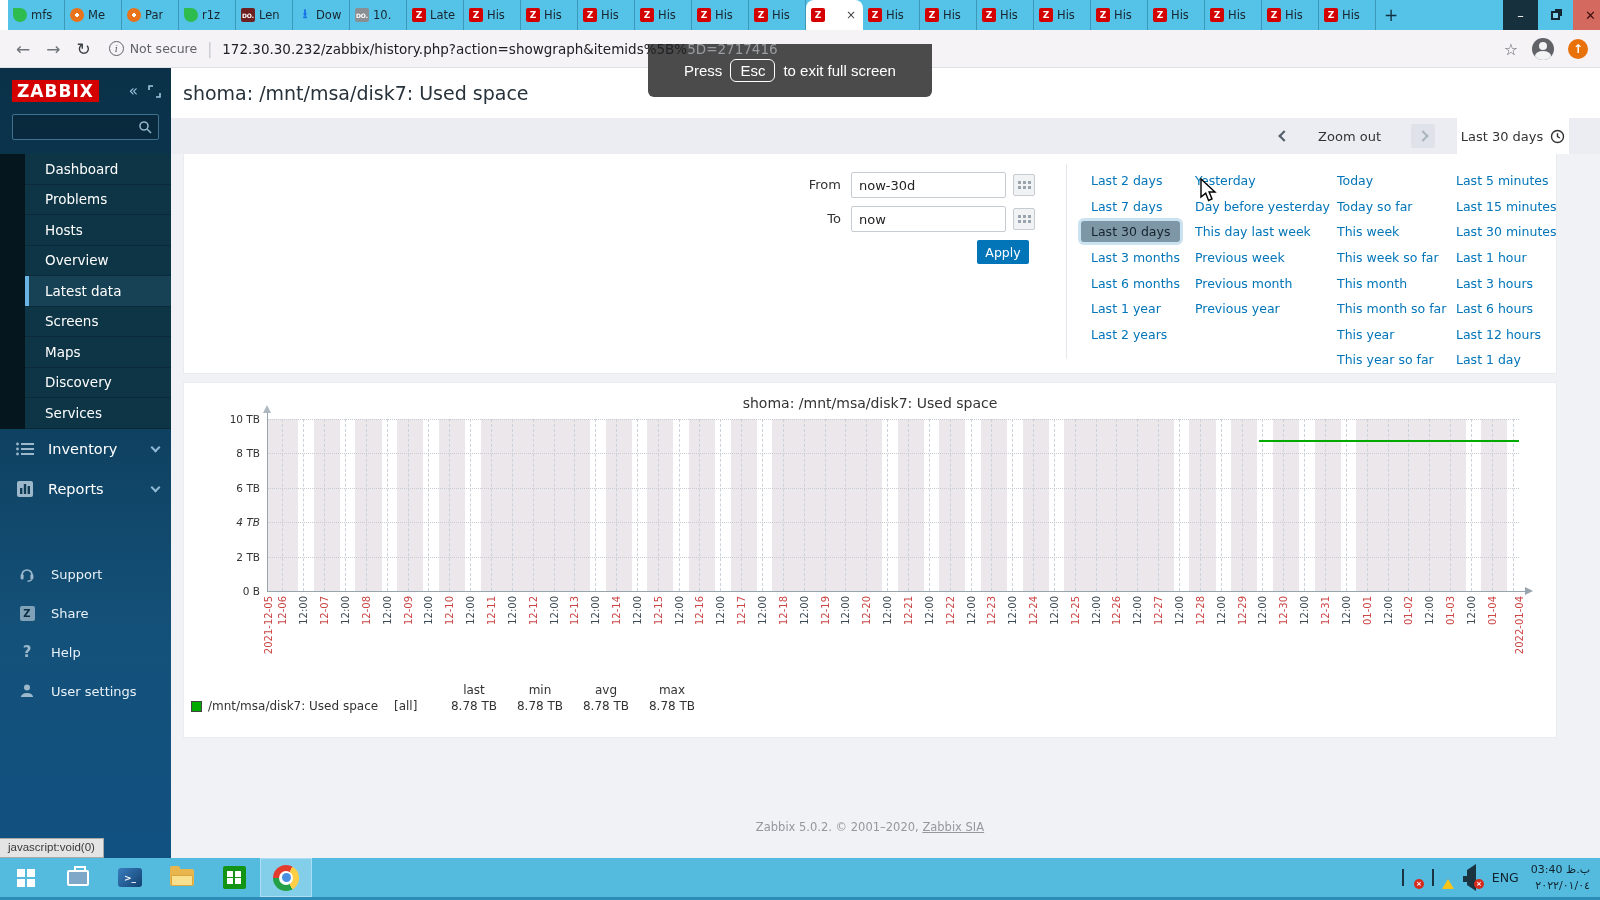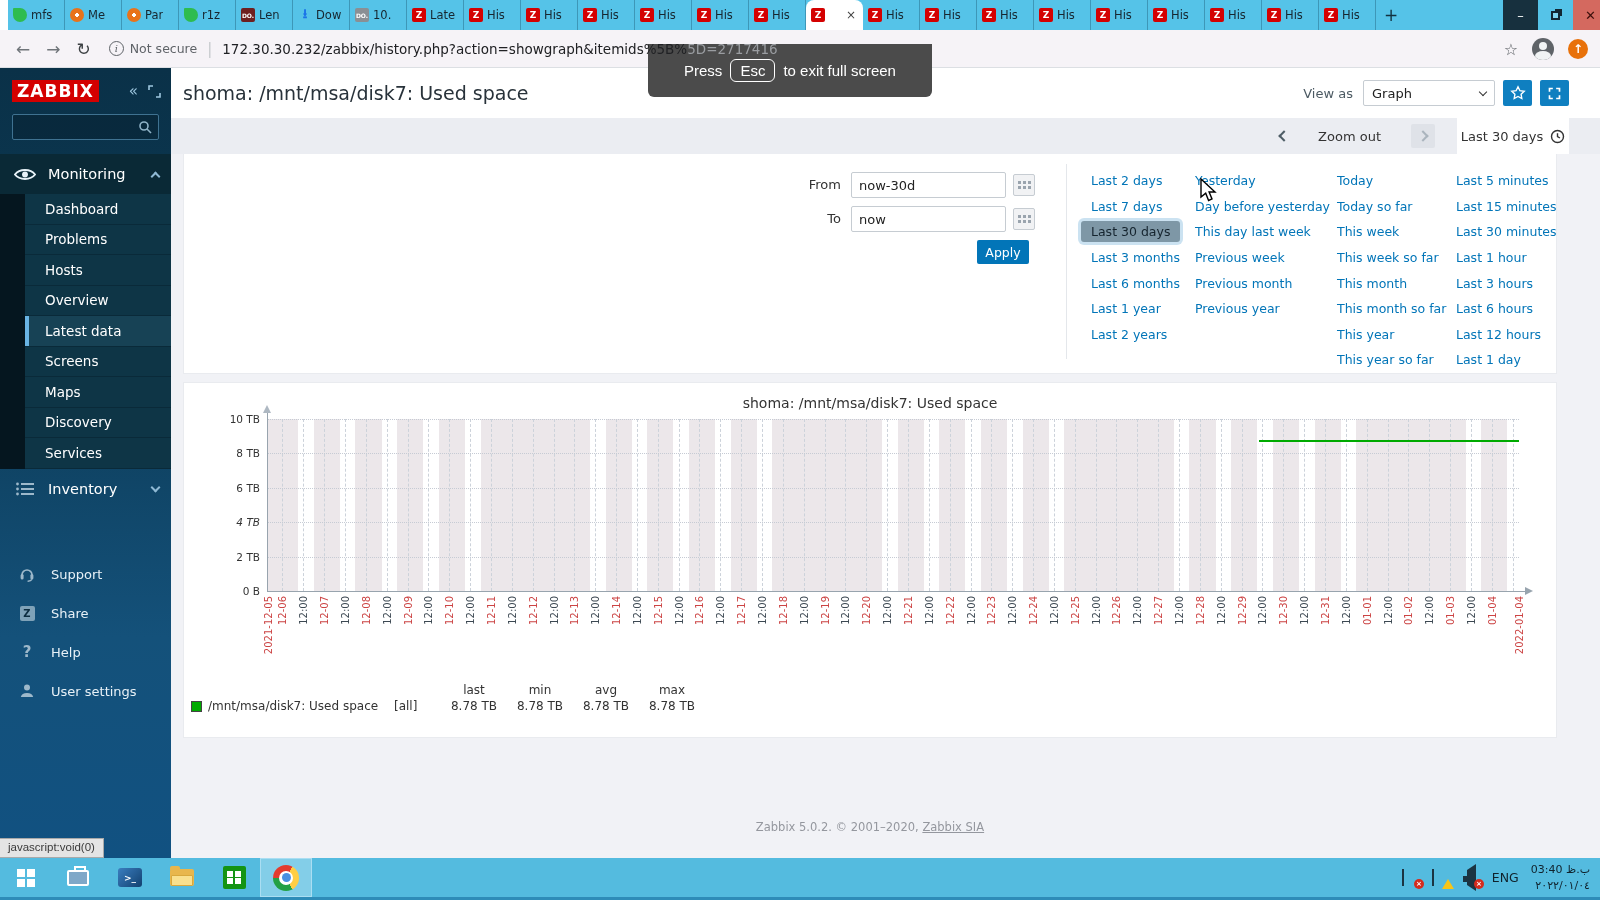--- a/index.html
+++ b/index.html
@@ -318,31 +318,20 @@
       </span>
     </div>
     <div id="search-box">
       <input placeholder="" style="">
       <svg width="14" height="14" viewBox="0 0 14 14">
           <circle cx="6" cy="6" r="4" stroke="#8fb3c8" stroke-width="1.6" fill="none"></circle>
           <path d="M9 9l4 4" stroke="#8fb3c8" stroke-width="1.6"></path>
         </svg>
     </div>
     <div id="menu-holder">
-        <div class="sec-head expanded" id="sec-monitoring">
-          <span class="icon16">
-            <svg width="22" height="15" viewBox="0 0 24 16">
-              <path d="M1 8C6 1.5 18 1.5 23 8 18 14.5 6 14.5 1 8Z" fill="none" stroke="#e8f2f8" stroke-width="2"></path>
-              <circle cx="12" cy="8" r="3.2" fill="#e8f2f8"></circle>
-            </svg>
-          </span>
-          <span>Monitoring</span>
-          <span class="grow"></span>
-          <span class="chev up"></span>
-        </div>
         <div id="submenu">
           <div class="subitem">Dashboard</div>
           <div class="subitem">Problems</div>
           <div class="subitem">Hosts</div>
           <div class="subitem">Overview</div>
           <div class="subitem selected">Latest data</div>
           <div class="subitem">Screens</div>
           <div class="subitem">Maps</div>
           <div class="subitem">Discovery</div>
           <div class="subitem">Services</div>
@@ -357,20 +346,35 @@
                 <rect x="5" y="1" width="13" height="2"></rect>
                 <rect x="5" y="6" width="13" height="2"></rect>
                 <rect x="5" y="11" width="13" height="2"></rect>
               </g>
             </svg>
           </span>
           <span>Inventory</span>
           <span class="grow"></span>
           <span class="chev down"></span>
         </div>
+        <div class="sec-head">
+          <span class="icon16">
+            <svg width="16" height="16" viewBox="0 0 16 16">
+              <rect width="16" height="16" rx="2" fill="#9db8ca"></rect>
+              <g fill="#123c55">
+                <rect x="3" y="7" width="2.4" height="6"></rect>
+                <rect x="6.8" y="3" width="2.4" height="10"></rect>
+                <rect x="10.6" y="5" width="2.4" height="8"></rect>
+              </g>
+            </svg>
+          </span>
+          <span>Reports</span>
+          <span class="grow"></span>
+          <span class="chev down"></span>
+        </div>
       </div>
     <div id="side-footer">
         <div class="footitem">
           <span class="icon16">
             <svg width="16" height="16" viewBox="0 0 16 16">
               <path d="M3 9a5 5 0 0 1 10 0" stroke="#9db8ca" stroke-width="1.7" fill="none"></path>
               <rect x="1.6" y="8" width="3" height="5.4" rx="1.5" fill="#9db8ca"></rect>
               <rect x="11.4" y="8" width="3" height="5.4" rx="1.5" fill="#9db8ca"></rect>
               <path d="M13 13.4a4.5 3 0 0 1-4.4 1.8" stroke="#9db8ca" stroke-width="1.4" fill="none"></path>
             </svg>
@@ -397,37 +401,20 @@
             </svg>
           </span>
           <span>User settings</span>
         </div>
       </div>
   </div>
 
   <div id="main">
     <div id="page-header">
       <span id="page-title">shoma: /mnt/msa/disk7: Used space</span>
-      <div id="header-right">
-        <span id="view-as-label">View as</span>
-        <div id="view-as-select">
-          <span>Graph</span>
-            <span class="chevd"></span>
-        </div>
-        <div class="bluebtn">
-          <svg width="16" height="16" viewBox="0 0 16 16">
-              <path d="M8 1.8l1.9 3.9 4.3.6-3.1 3 .7 4.2L8 11.5l-3.8 2 .7-4.2-3.1-3 4.3-.6z" fill="none" stroke="#fff" stroke-width="1.4"></path>
-            </svg>
-        </div>
-        <div class="bluebtn">
-          <svg width="15" height="15" viewBox="0 0 18 18">
-              <path d="M3 7V3h4M11 3h4v4M15 11v4h-4M7 15H3v-4" stroke="#fff" stroke-width="2" fill="none"></path>
-            </svg>
-        </div>
-      </div>
     </div>
 
     <div id="timebar">
       <span class="tchev left"></span>
       <span id="zoom-out">Zoom out</span>
       <span id="next-box">
           <span class="tchev right"></span>
         </span>
       <div id="range-tab">
         <span>Last 30 days</span>

